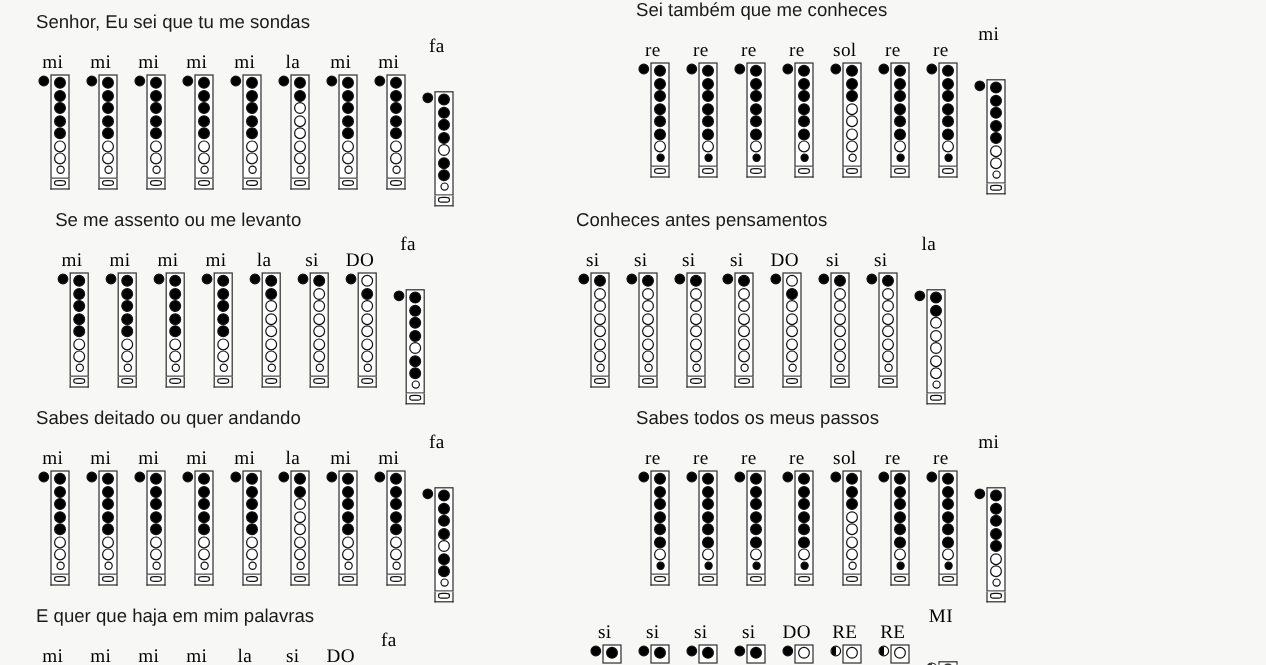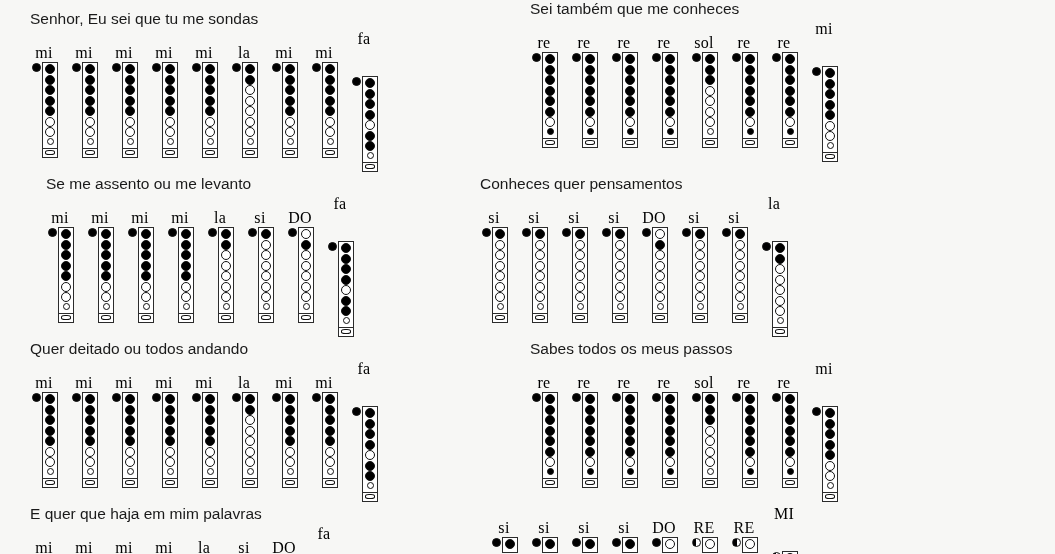--- a/index.html
+++ b/index.html
@@ -659,21 +659,21 @@
                 <div class="hole filled"></div>
                 <div class="hole small"></div>
               </div>
               <div class="foot"></div>
             </div>
           </div>
         </div>
       </div>
     </div>
     <div class="block" style="left: 480px; top: 175px;">
-      <div class="phrase-title">Conheces quer pensamentos</div>
+      <div class="phrase-title">Conheces antes pensamentos</div>
       <div class="chart-row">
         <div class="note">
           <div class="note-name">si</div>
           <div class="fing">
             <div class="thumb-col">
               <div class="thumb-hole filled"></div>
             </div>
             <div>
               <div class="body-col">
                 <div class="hole filled"></div>
@@ -832,21 +832,21 @@
                 <div class="hole"></div>
                 <div class="hole small"></div>
               </div>
               <div class="foot"></div>
             </div>
           </div>
         </div>
       </div>
     </div>
     <div class="block" style="left: 30px; top: 340px;">
-      <div class="phrase-title">Quer deitado ou todos andando</div>
+      <div class="phrase-title">Sabes deitado ou quer andando</div>
       <div class="chart-row">
         <div class="note">
           <div class="note-name">mi</div>
           <div class="fing">
             <div class="thumb-col">
               <div class="thumb-hole filled"></div>
             </div>
             <div>
               <div class="body-col">
                 <div class="hole filled"></div>

